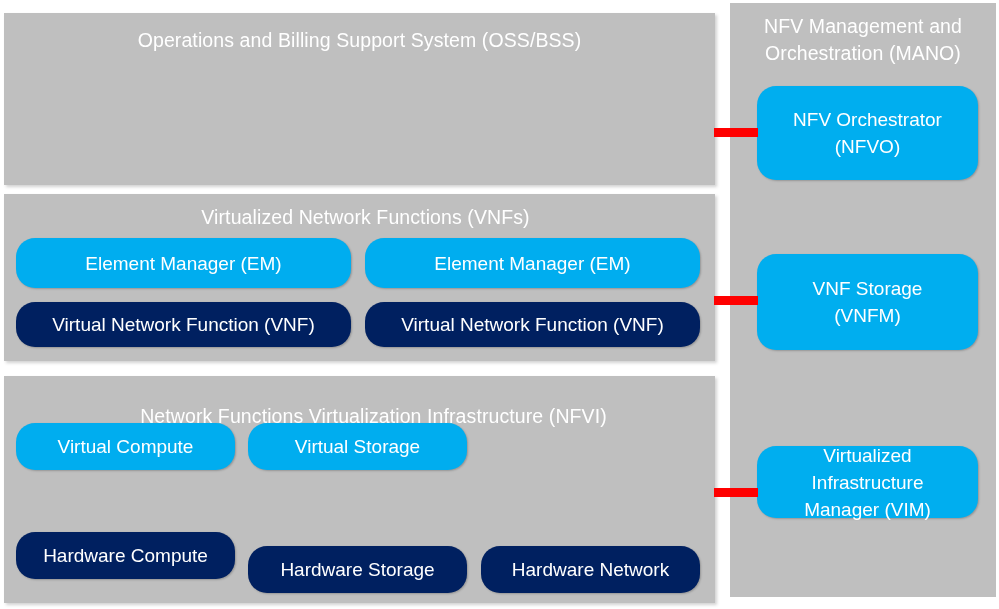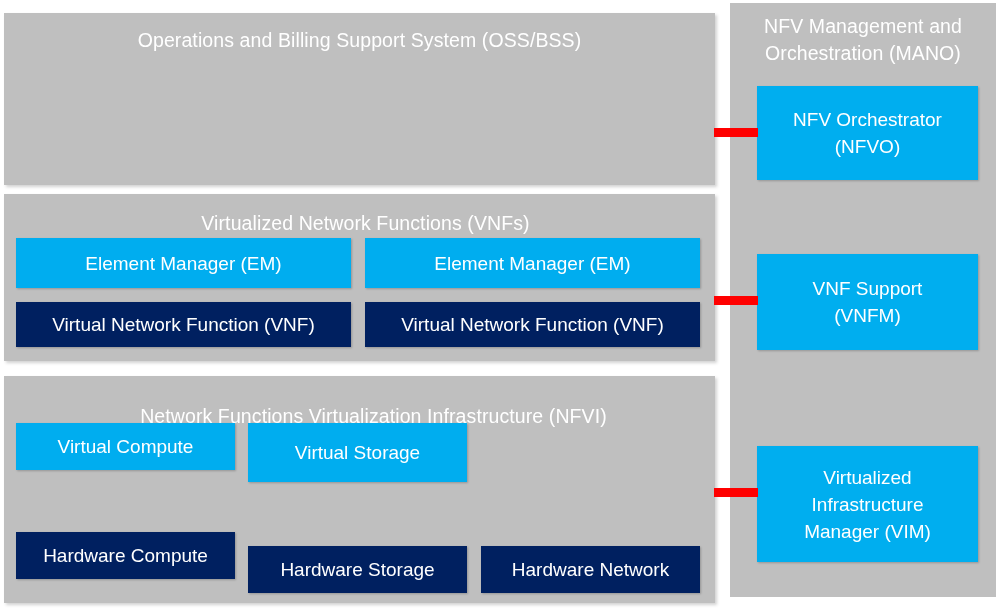--- a/index.html
+++ b/index.html
@@ -36,20 +36,21 @@
     position: absolute;
     box-sizing: border-box;
     display: flex;
     align-items: center;
     justify-content: center;
     text-align: right;
     color: #ffffff;
     font-size: 19px;
     line-height: 25px;
     padding: 0 8px;
+    border-radius: 19px;
   }
   .box.cyan   { background: #00ADEF; }
   .box.navy   { background: #002060; }
   .box.blue   { background: #0070C0; }
   .box.mano   { background: #00AEEF; font-size: 19px; line-height: 27px; }
   .connector {
     position: absolute;
     background: #FF0000;
     height: 9px;
   }
@@ -63,21 +64,21 @@
 </head>
 <body>
 
 <div id="canvas">
 
   <div class="panel shadow-r" style="left:4px; top:13px; width:711px; height:172px;">
     <div class="panel-title" style="top:14px;">Operations and Billing Support System (OSS/BSS)</div>
   </div>
 
   <div class="panel shadow-r" style="left:4px; top:194px; width:711px; height:167px;">
-    <div class="panel-title" style="top:16px;padding-left:12px;">Virtualized Network Functions (VNFs)</div>
+    <div class="panel-title" style="top:10px;padding-left:12px;">Virtualized Network Functions (VNFs)</div>
   </div>
 
   <div class="box cyan box-shadow-sm" style="left:16px; top:238px; width:335px; height:50px;">
     <span>Element Manager (EM)</span>
   </div>
   <div class="box navy box-shadow-sm" style="left:16px; top:302px; width:335px; height:45px;">
     <span>Virtual Network Function (VNF)</span>
   </div>
 
   <div class="box cyan box-shadow-sm" style="left:365px; top:238px; width:335px; height:50px;">
@@ -87,21 +88,21 @@
     <span>Virtual Network Function (VNF)</span>
   </div>
 
   <div class="panel shadow-r" style="left:4px; top:376px; width:711px; height:227px;">
     <div class="panel-title" style="top:27px;padding-left:28px;">Network Functions Virtualization Infrastructure (NFVI)</div>
   </div>
 
   <div class="box cyan box-shadow-sm" style="left:16px; top:423px; width:219px; height:47px;">
     <span>Virtual Compute</span>
   </div>
-  <div class="box cyan box-shadow-sm" style="left:248px; top:423px; width:219px; height:59px;">
+  <div class="box cyan box-shadow-sm" style="left:248px; top:423px; width:219px; height:47px;">
     <span>Virtual Storage</span>
   </div>
 
 
   <div class="box navy box-shadow-sm" style="left:16px; top:532px; width:219px; height:47px;">
     <span>Hardware Compute</span>
   </div>
   <div class="box navy box-shadow-sm" style="left:248px; top:546px; width:219px; height:47px;">
     <span>Hardware Storage</span>
   </div>
@@ -113,25 +114,25 @@
     <div class="panel-title" style="top:10px;">NFV Management and</div>
     <div class="panel-title" style="top:37px;">Orchestration (MANO)</div>
   </div>
 
   <div class="box mano box-shadow-sm" style="left:757px; top:86px; width:221px; height:94px; flex-direction:column;">
     <span>NFV Orchestrator</span>
     <span>(NFVO)</span>
   </div>
 
   <div class="box mano box-shadow-sm" style="left:757px; top:254px; width:221px; height:96px; flex-direction:column;">
-    <span>VNF Support</span>
+    <span>VNF Storage</span>
     <span>(VNFM)</span>
   </div>
 
-  <div class="box mano box-shadow-sm" style="left:757px; top:446px; width:221px; height:116px; flex-direction:column;">
+  <div class="box mano box-shadow-sm" style="left:757px; top:446px; width:221px; height:72px; flex-direction:column;">
     <span>Virtualized</span>
     <span>Infrastructure</span>
     <span>Manager (VIM)</span>
   </div>
 
   <div class="connector" style="left:714px; top:128px; width:44px;"></div>
   <div class="connector" style="left:714px; top:296px; width:44px;"></div>
   <div class="connector" style="left:714px; top:488px; width:44px;"></div>
 
 </div>

